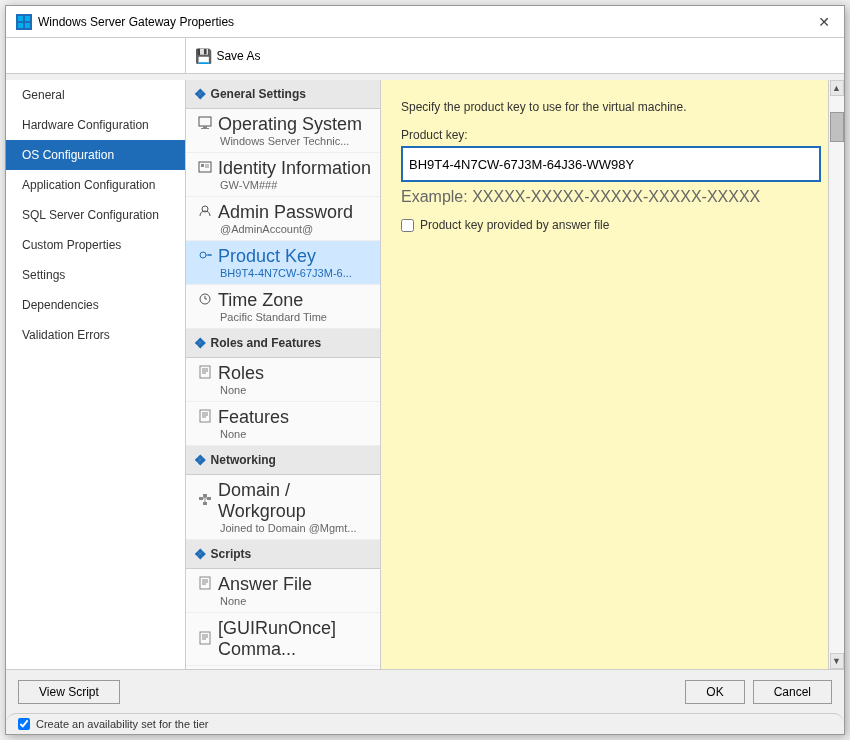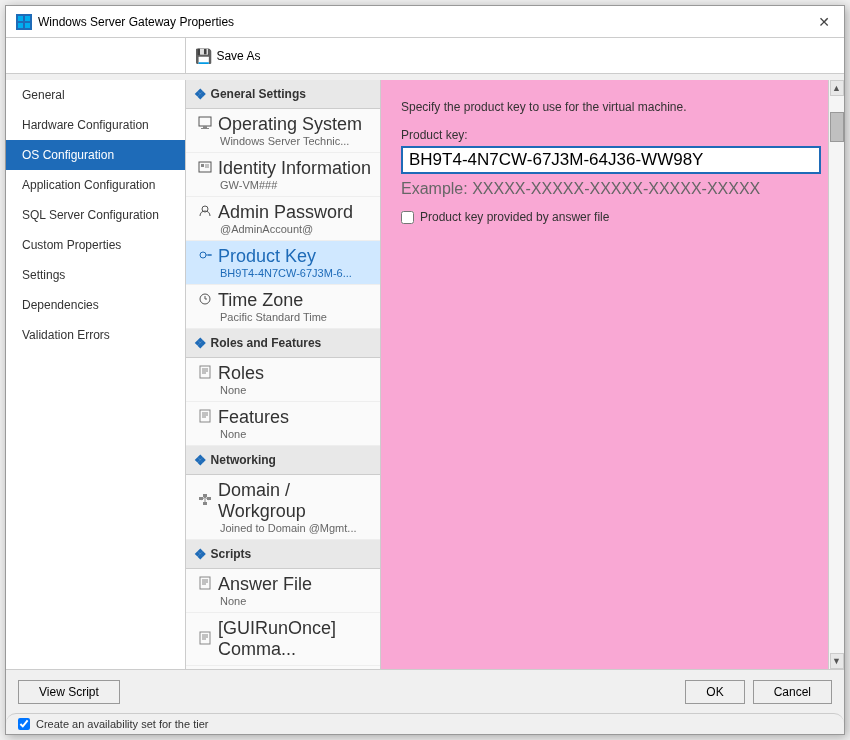--- a/index.html
+++ b/index.html
@@ -143,40 +143,40 @@
       white-space: nowrap;
       overflow: hidden;
       text-overflow: ellipsis;
     }
     .tree-item-icon {
       font-size: 13px;
       color: #555;
     }
     .right-panel {
       flex: 1;
-      background: #f9a8d4;
+      background: #fef9c3;
       padding: 20px;
       overflow-y: auto;
     }
     .right-panel-description {
       font-size: 12px;
       color: #333;
       margin-bottom: 14px;
     }
     .form-label {
       font-size: 12px;
       color: #333;
       margin-bottom: 4px;
     }
     .product-key-input {
       width: 420px;
-      height: 28px;
+      height: 36px;
       border: 2px solid #1e6bb8;
       padding: 2px 6px;
-      font-size: 17px;
+      font-size: 13px;
       outline: none;
     }
     .example-text {
       font-size: 16px;
       color: #666;
       margin-top: 6px;
       margin-bottom: 12px;
     }
     .checkbox-row {
       display: flex;

